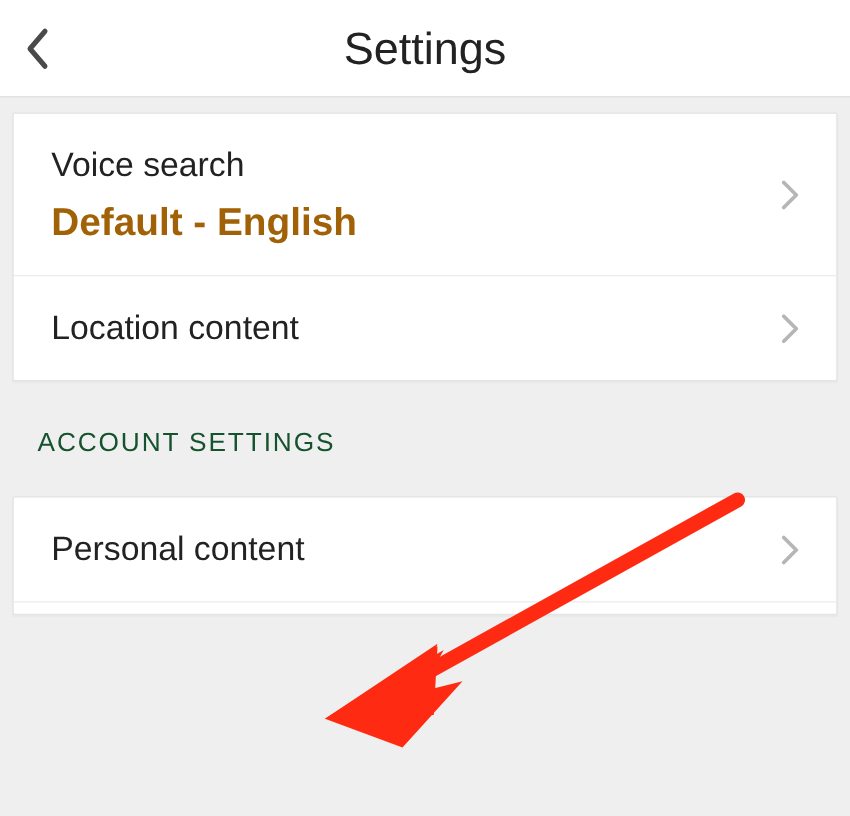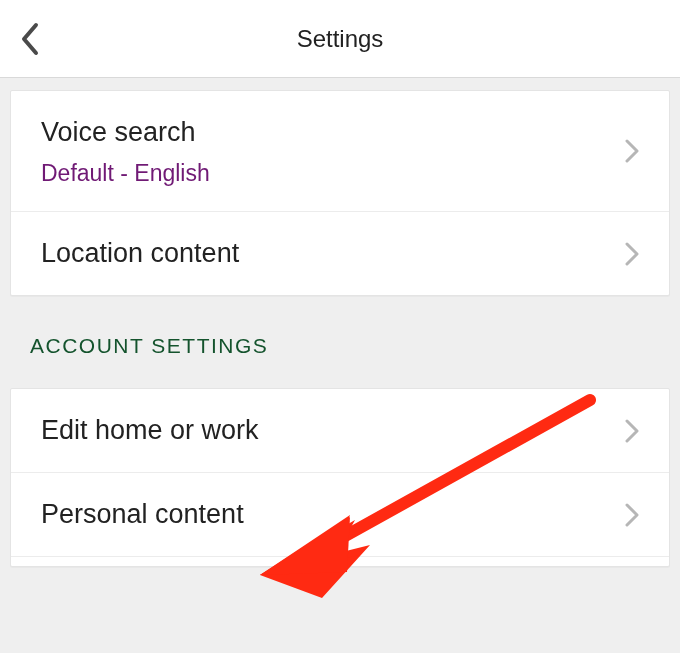--- a/index.html
+++ b/index.html
@@ -24,21 +24,21 @@
     height: 78px;
     display: flex;
     align-items: center;
     justify-content: center;
     cursor: pointer;
   }
   .title {
     position: absolute;
     left: 0; right: 0;
     text-align: center;
-    font-size: 24px;
+    font-size: 36px;
     color: #222;
     font-weight: 400;
     pointer-events: none;
   }
   .content {
     padding: 0 10px;
     height: calc(653px - 78px);
   }
   .card {
     background: #ffffff;
@@ -61,23 +61,24 @@
   }
   .row-text {
     flex: 1;
   }
   .row-label {
     font-size: 27px;
     color: #222;
     line-height: 1.3;
   }
   .row-sub {
-    font-size: 23px;
-    color: #701a75;
+    font-size: 31px;
+    color: #a16207;
     margin-top: 10px;
+    font-weight: bold;
   }
   .chevron {
     color: #b6b6b6;
     flex: 0 0 auto;
   }
   .section-header {
     font-size: 21px;
     letter-spacing: 1.5px;
     color: #14532d;
     padding: 38px 20px 18px 20px;
@@ -123,28 +124,20 @@
         <polyline points="2,2 12,12 2,22" fill="none" stroke="#b6b6b6" stroke-width="3" stroke-linecap="round" stroke-linejoin="round"></polyline>
       </svg>
     </div>
 
   </div>
 
   <div class="section-header">ACCOUNT SETTINGS</div>
 
   <div class="card">
 
-    <div class="row">
-      <div class="row-text">
-        <div class="row-label">Edit home or work</div>
-      </div>
-      <svg class="chevron" width="14" height="24" viewBox="0 0 14 24">
-        <polyline points="2,2 12,12 2,22" fill="none" stroke="#b6b6b6" stroke-width="3" stroke-linecap="round" stroke-linejoin="round"></polyline>
-      </svg>
-    </div>
 
     <div class="row">
       <div class="row-text">
         <div class="row-label">Personal content</div>
       </div>
       <svg class="chevron" width="14" height="24" viewBox="0 0 14 24">
         <polyline points="2,2 12,12 2,22" fill="none" stroke="#b6b6b6" stroke-width="3" stroke-linecap="round" stroke-linejoin="round"></polyline>
       </svg>
     </div>
 

